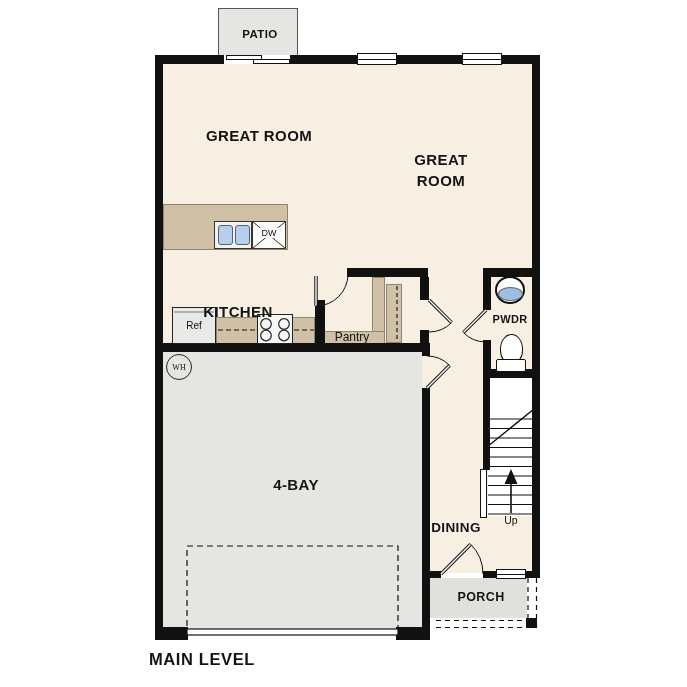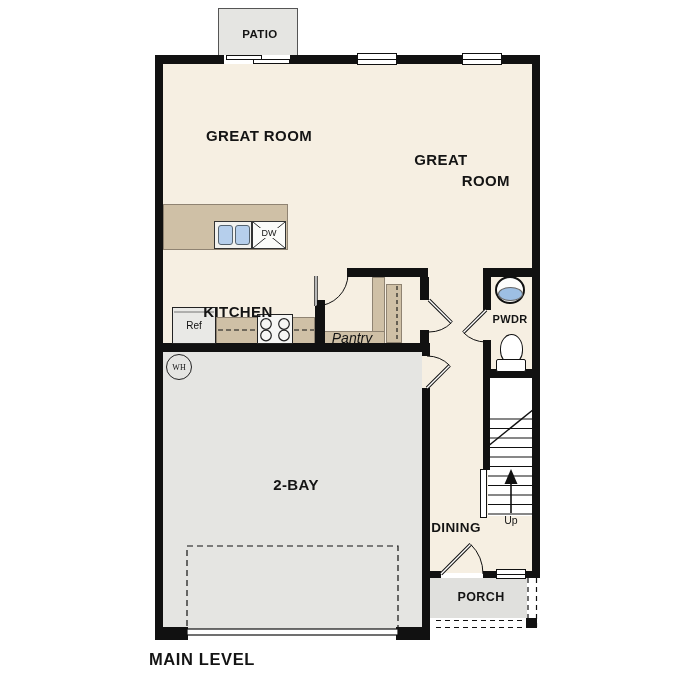--- a/index.html
+++ b/index.html
@@ -143,24 +143,24 @@
         <line x1="441" y1="574" x2="470.7" y2="544.3" stroke="#111" stroke-width="3.4"></line>
         <line x1="441" y1="574" x2="470.7" y2="544.3" stroke="#fff" stroke-width="1.4"></line>
         <path d="M470.7,544.3 A42,42 0 0 1 483,574" fill="none" stroke="#111" stroke-width="1"></path>
       </g>
     </g>
   </svg>
 
   <div class="lbl" style="left:218px;top:28px;width:84px;font-size:11.5px;">PATIO</div>
   <div class="lbl" style="left:179px;top:127px;width:160px;font-size:15px;">GREAT ROOM</div>
   <div class="lbl" style="left:391px;top:151px;width:100px;font-size:15px;">GREAT</div>
-  <div class="lbl" style="left:410px;top:172px;width:100px;font-size:15px;text-align:right;">ROOM</div>
+  <div class="lbl" style="left:391px;top:172px;width:100px;font-size:15px;">ROOM</div>
   <div class="lbl" style="left:178px;top:275px;width:120px;font-size:15px;margin-top:28px;">KITCHEN</div>
-  <div class="lbl sm" style="left:327px;top:330px;width:50px;font-size:14px;font-style:italic;">Pantry</div>
+  <div class="lbl sm" style="left:327px;top:330px;width:50px;font-size:12px;">Pantry</div>
   <div class="lbl sm" style="left:258px;top:228px;width:22px;font-size:9px;background:#fbfbf9;">DW</div>
   <div class="lbl" style="left:484px;top:313px;width:52px;font-size:11px;">PWDR</div>
-  <div class="lbl" style="left:236px;top:476px;width:120px;font-size:15px;">2-BAY</div>
+  <div class="lbl" style="left:236px;top:476px;width:120px;font-size:15px;">4-BAY</div>
   <div class="lbl" style="left:414px;top:520px;width:84px;font-size:13.5px;">DINING</div>
   <div class="lbl sm" style="left:496px;top:514px;width:30px;font-size:10.5px;">Up</div>
   <div class="lbl" style="left:441px;top:590px;width:80px;font-size:12.5px;">PORCH</div>
   <div class="lbl" style="left:149px;top:650px;font-size:16.5px;letter-spacing:.6px;">MAIN LEVEL</div>
 
 </div>
 
 </body></html>

